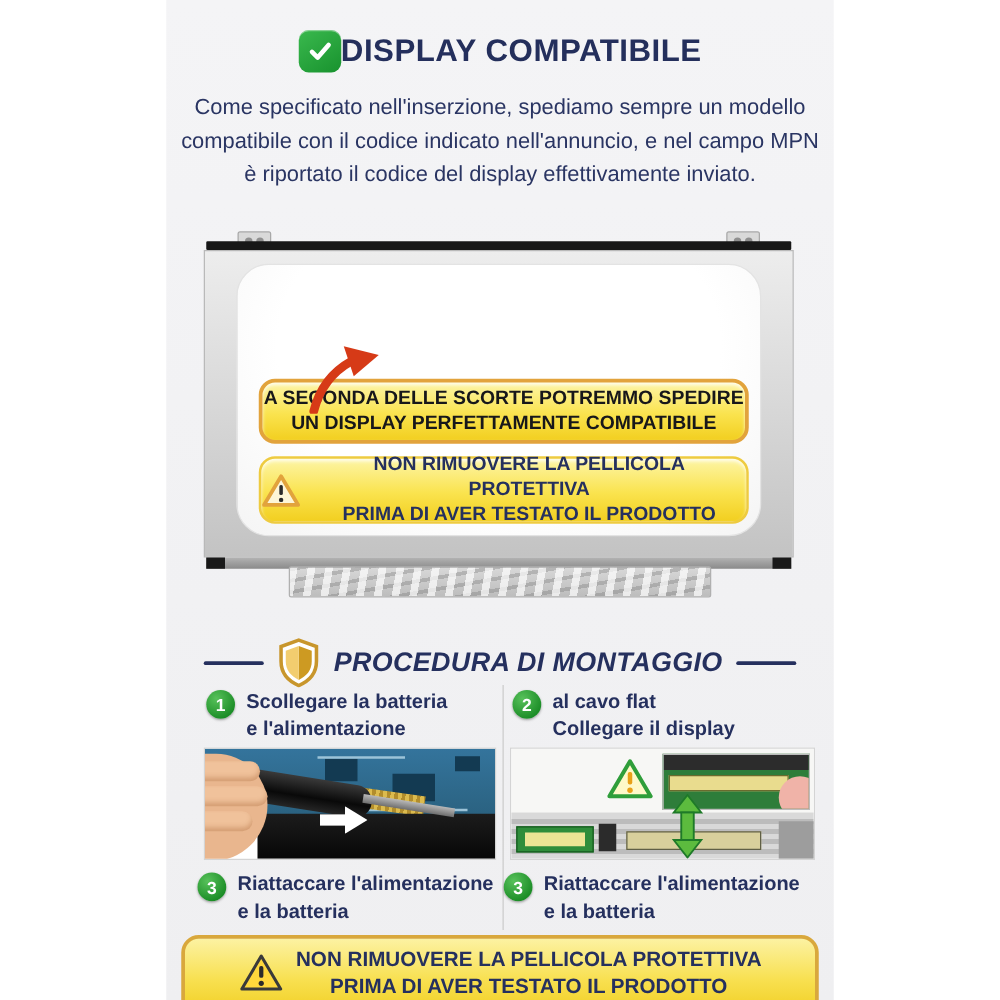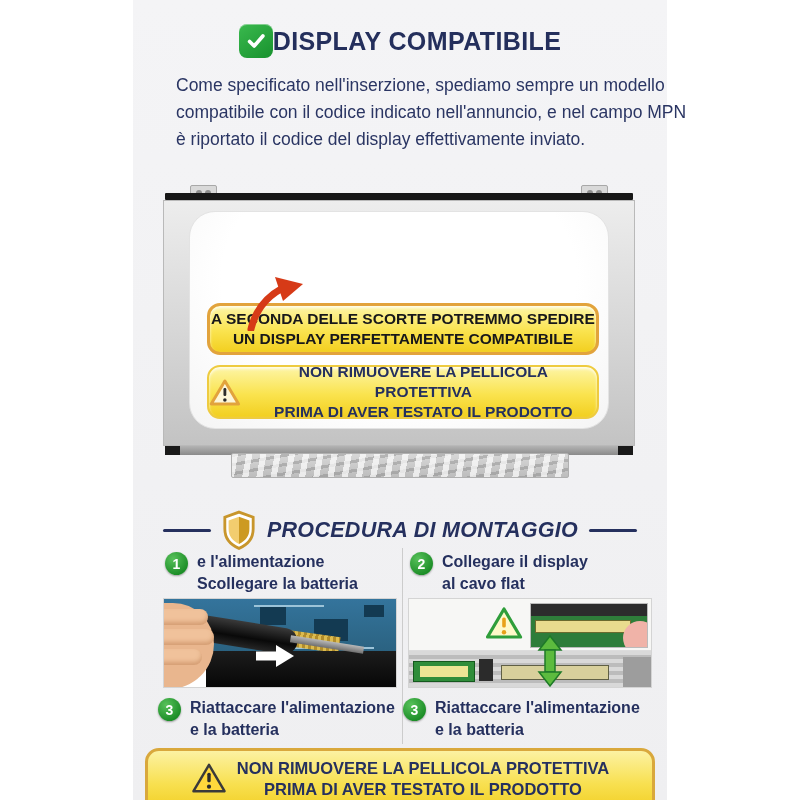--- a/index.html
+++ b/index.html
@@ -11,22 +11,22 @@
   
   .hdr { position:absolute; top:24px; left:0; width:100%; display:flex;
          justify-content:center; align-items:center; }
   .check-sq { width:34px; height:34px; border-radius:8px;
               background:linear-gradient(145deg,#3ab94e 0%,#18922e 100%);
               display:flex; align-items:center; justify-content:center;
               box-shadow:inset 0 1px 0 rgba(255,255,255,.4); }
   .hdr-title { font-size:25px; font-weight:bold; color:#242f5c; letter-spacing:.4px; }
 
   
-  .intro { position:absolute; top:72px; left:8px; width:518px; text-align:left;
-           font-size:17.5px; line-height:27px; color:#2a3563;margin-left:35px; }
+  .intro { position:absolute; top:72px; left:8px; width:518px; text-align:center;
+           font-size:17.5px; line-height:27px; color:#2a3563; }
 
   
   .panel { position:absolute; left:30px; top:185px; width:472px; height:296px; }
   .bracket { position:absolute; top:0; width:27px; height:15px; background:#d9d9d9;
              border:1px solid #a8a8a8; border-radius:2px; }
   .bracket.l { left:27px; } .bracket.r { right:27px; }
   .bracket i { position:absolute; top:4px; width:6px; height:6px; border-radius:50%;
                background:#8f8f8f; }
   .bracket i.h1 { left:5px; } .bracket i.h2 { right:5px; }
   .topbar { position:absolute; top:8px; left:2px; right:2px; height:7px;
@@ -203,30 +203,30 @@
     </svg>
     <div class="proc-title">PROCEDURA DI MONTAGGIO</div>
     <div class="rule"></div>
   </div>
 
   <div class="vdivider"></div>
 
   <div class="step s1">
     <div class="ncirc">1</div>
     <div class="stext">
+      <div>Scollegare la batteria</div>
       <div>e l'alimentazione</div>
-      <div>Scollegare la batteria</div>
     </div>
   </div>
 
   <div class="step s2">
     <div class="ncirc">2</div>
     <div class="stext">
+      <div>al cavo flat</div>
       <div>Collegare il display</div>
-      <div>al cavo flat</div>
     </div>
   </div>
 
   <div class="img imgL">
     <div class="pcb">
       <div class="chip" style="left:96px;top:8px;width:26px;height:18px;"></div>
       <div class="chip" style="left:150px;top:20px;width:34px;height:22px;"></div>
       <div class="chip" style="left:200px;top:6px;width:20px;height:12px;"></div>
       <div class="trace" style="left:90px;top:6px;width:70px;"></div>
       <div class="trace" style="left:130px;top:48px;width:80px;"></div>

